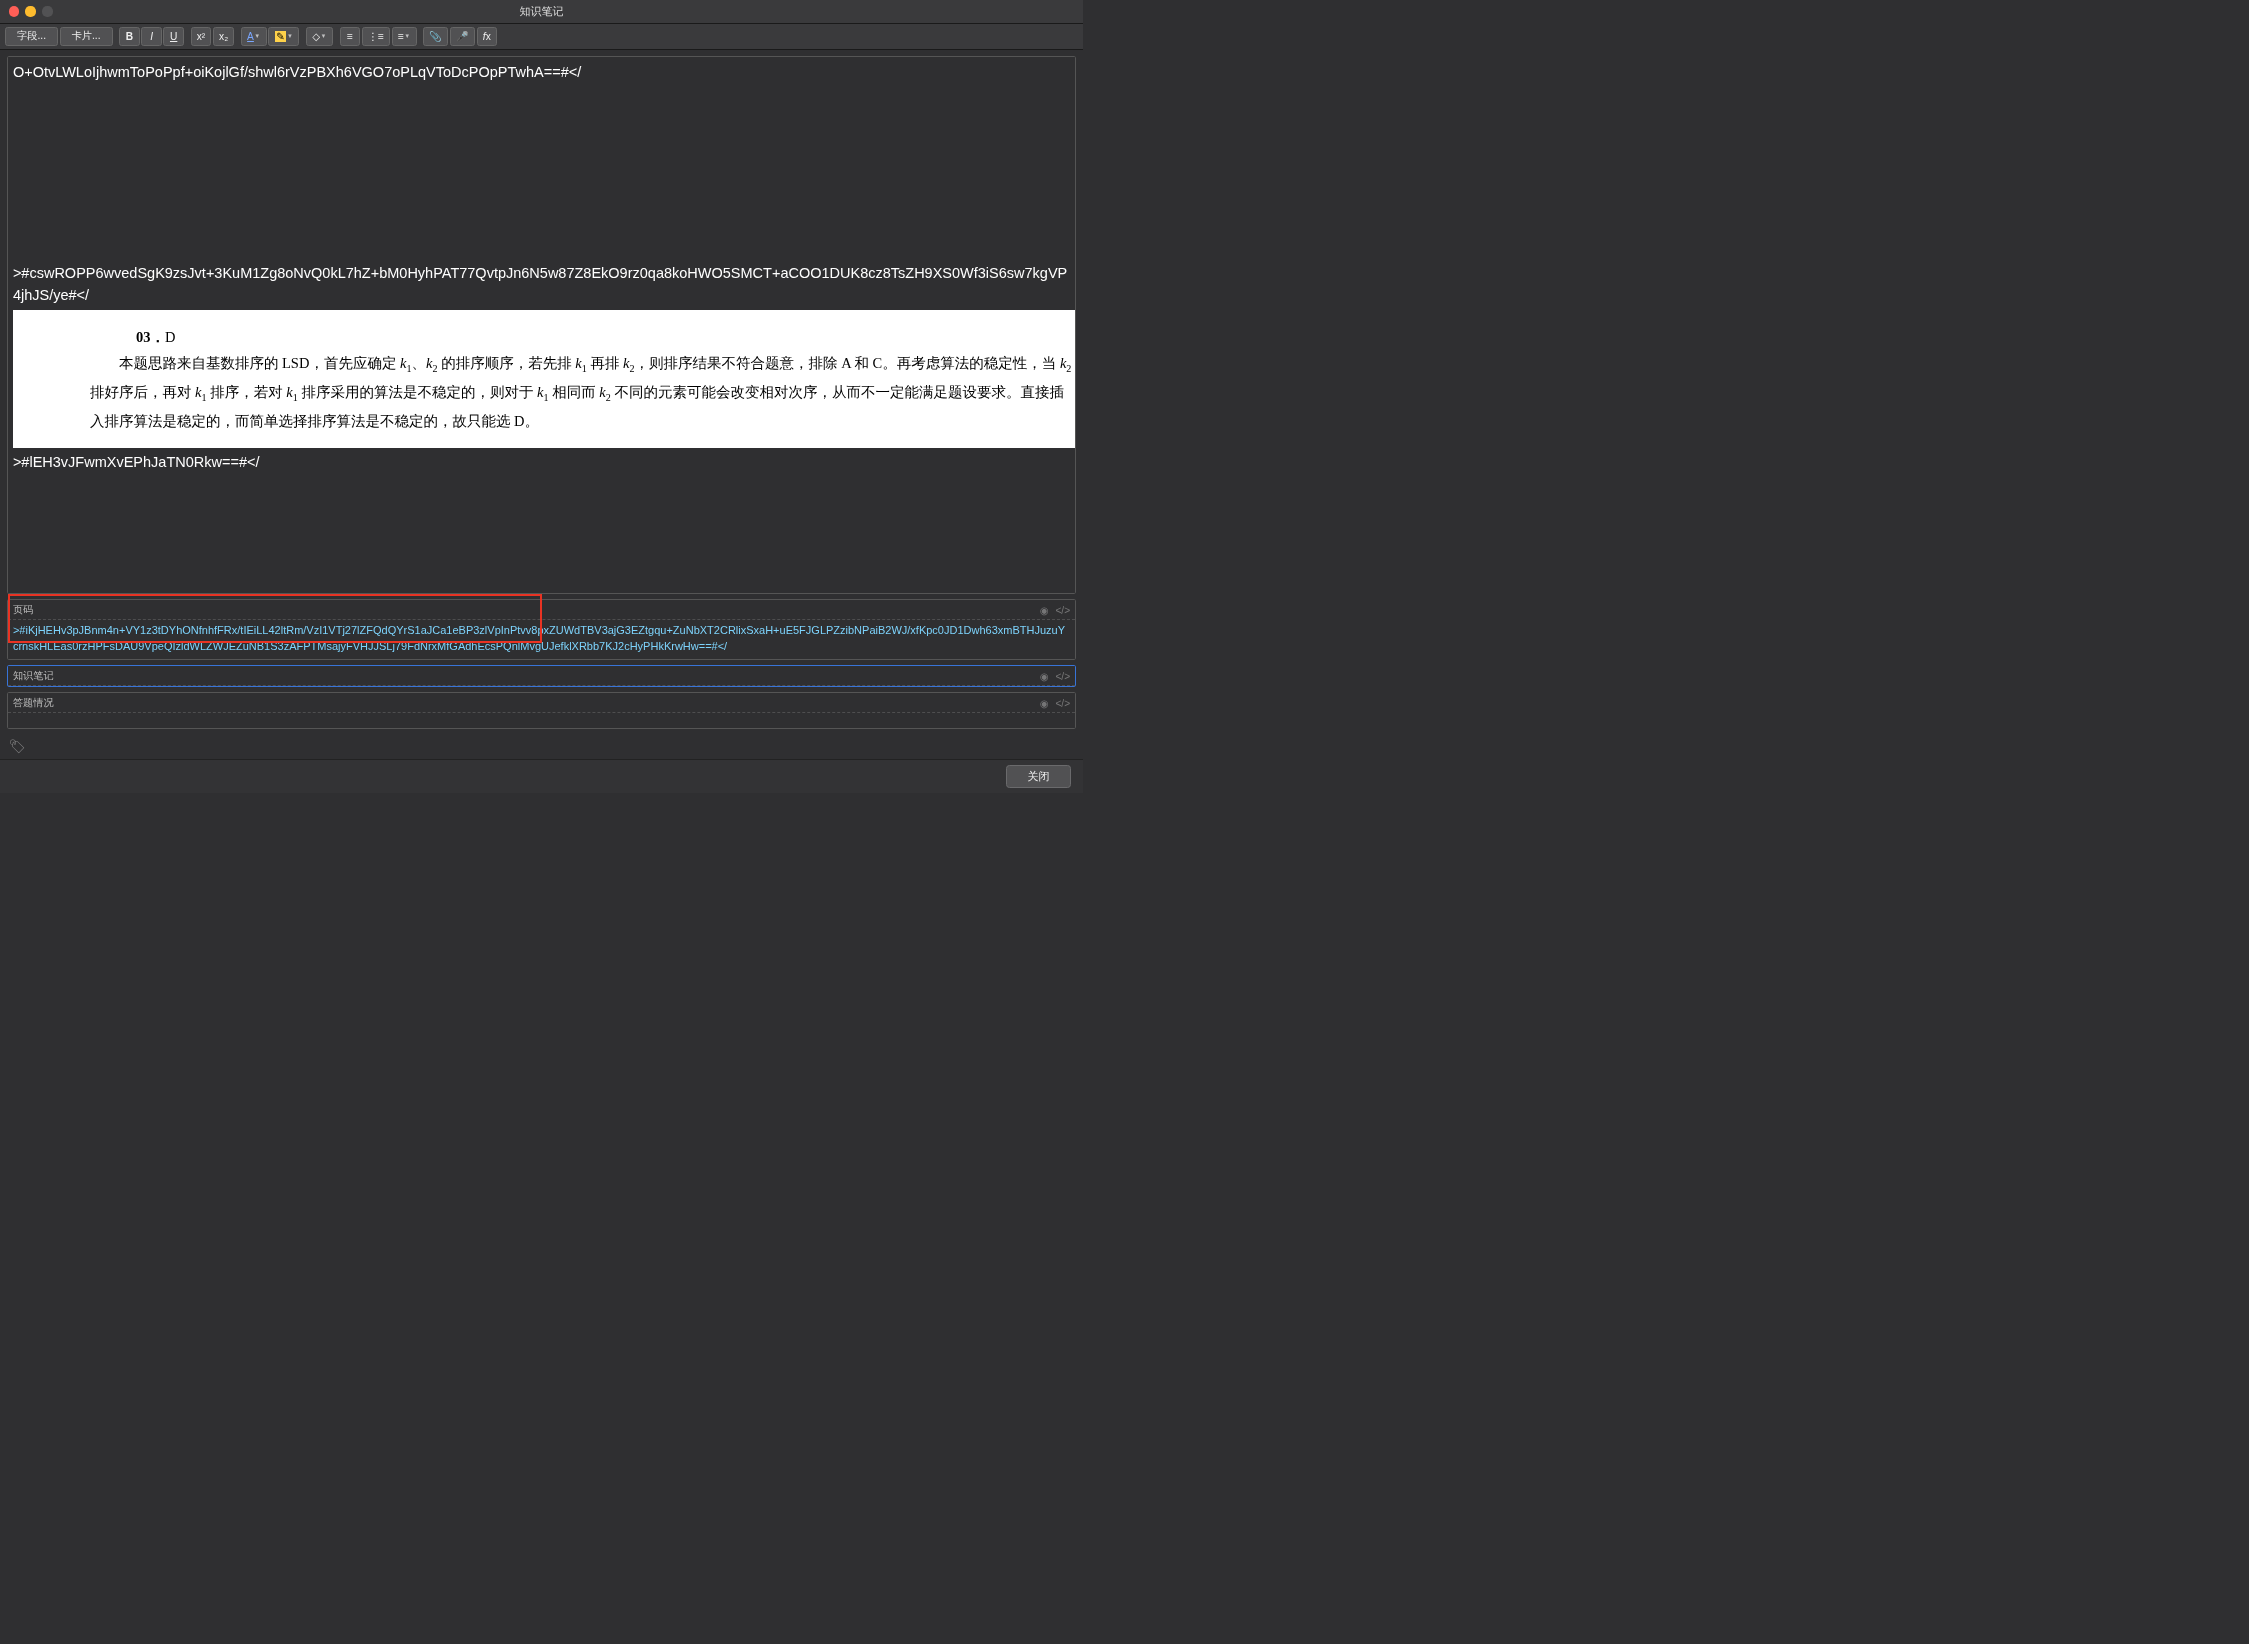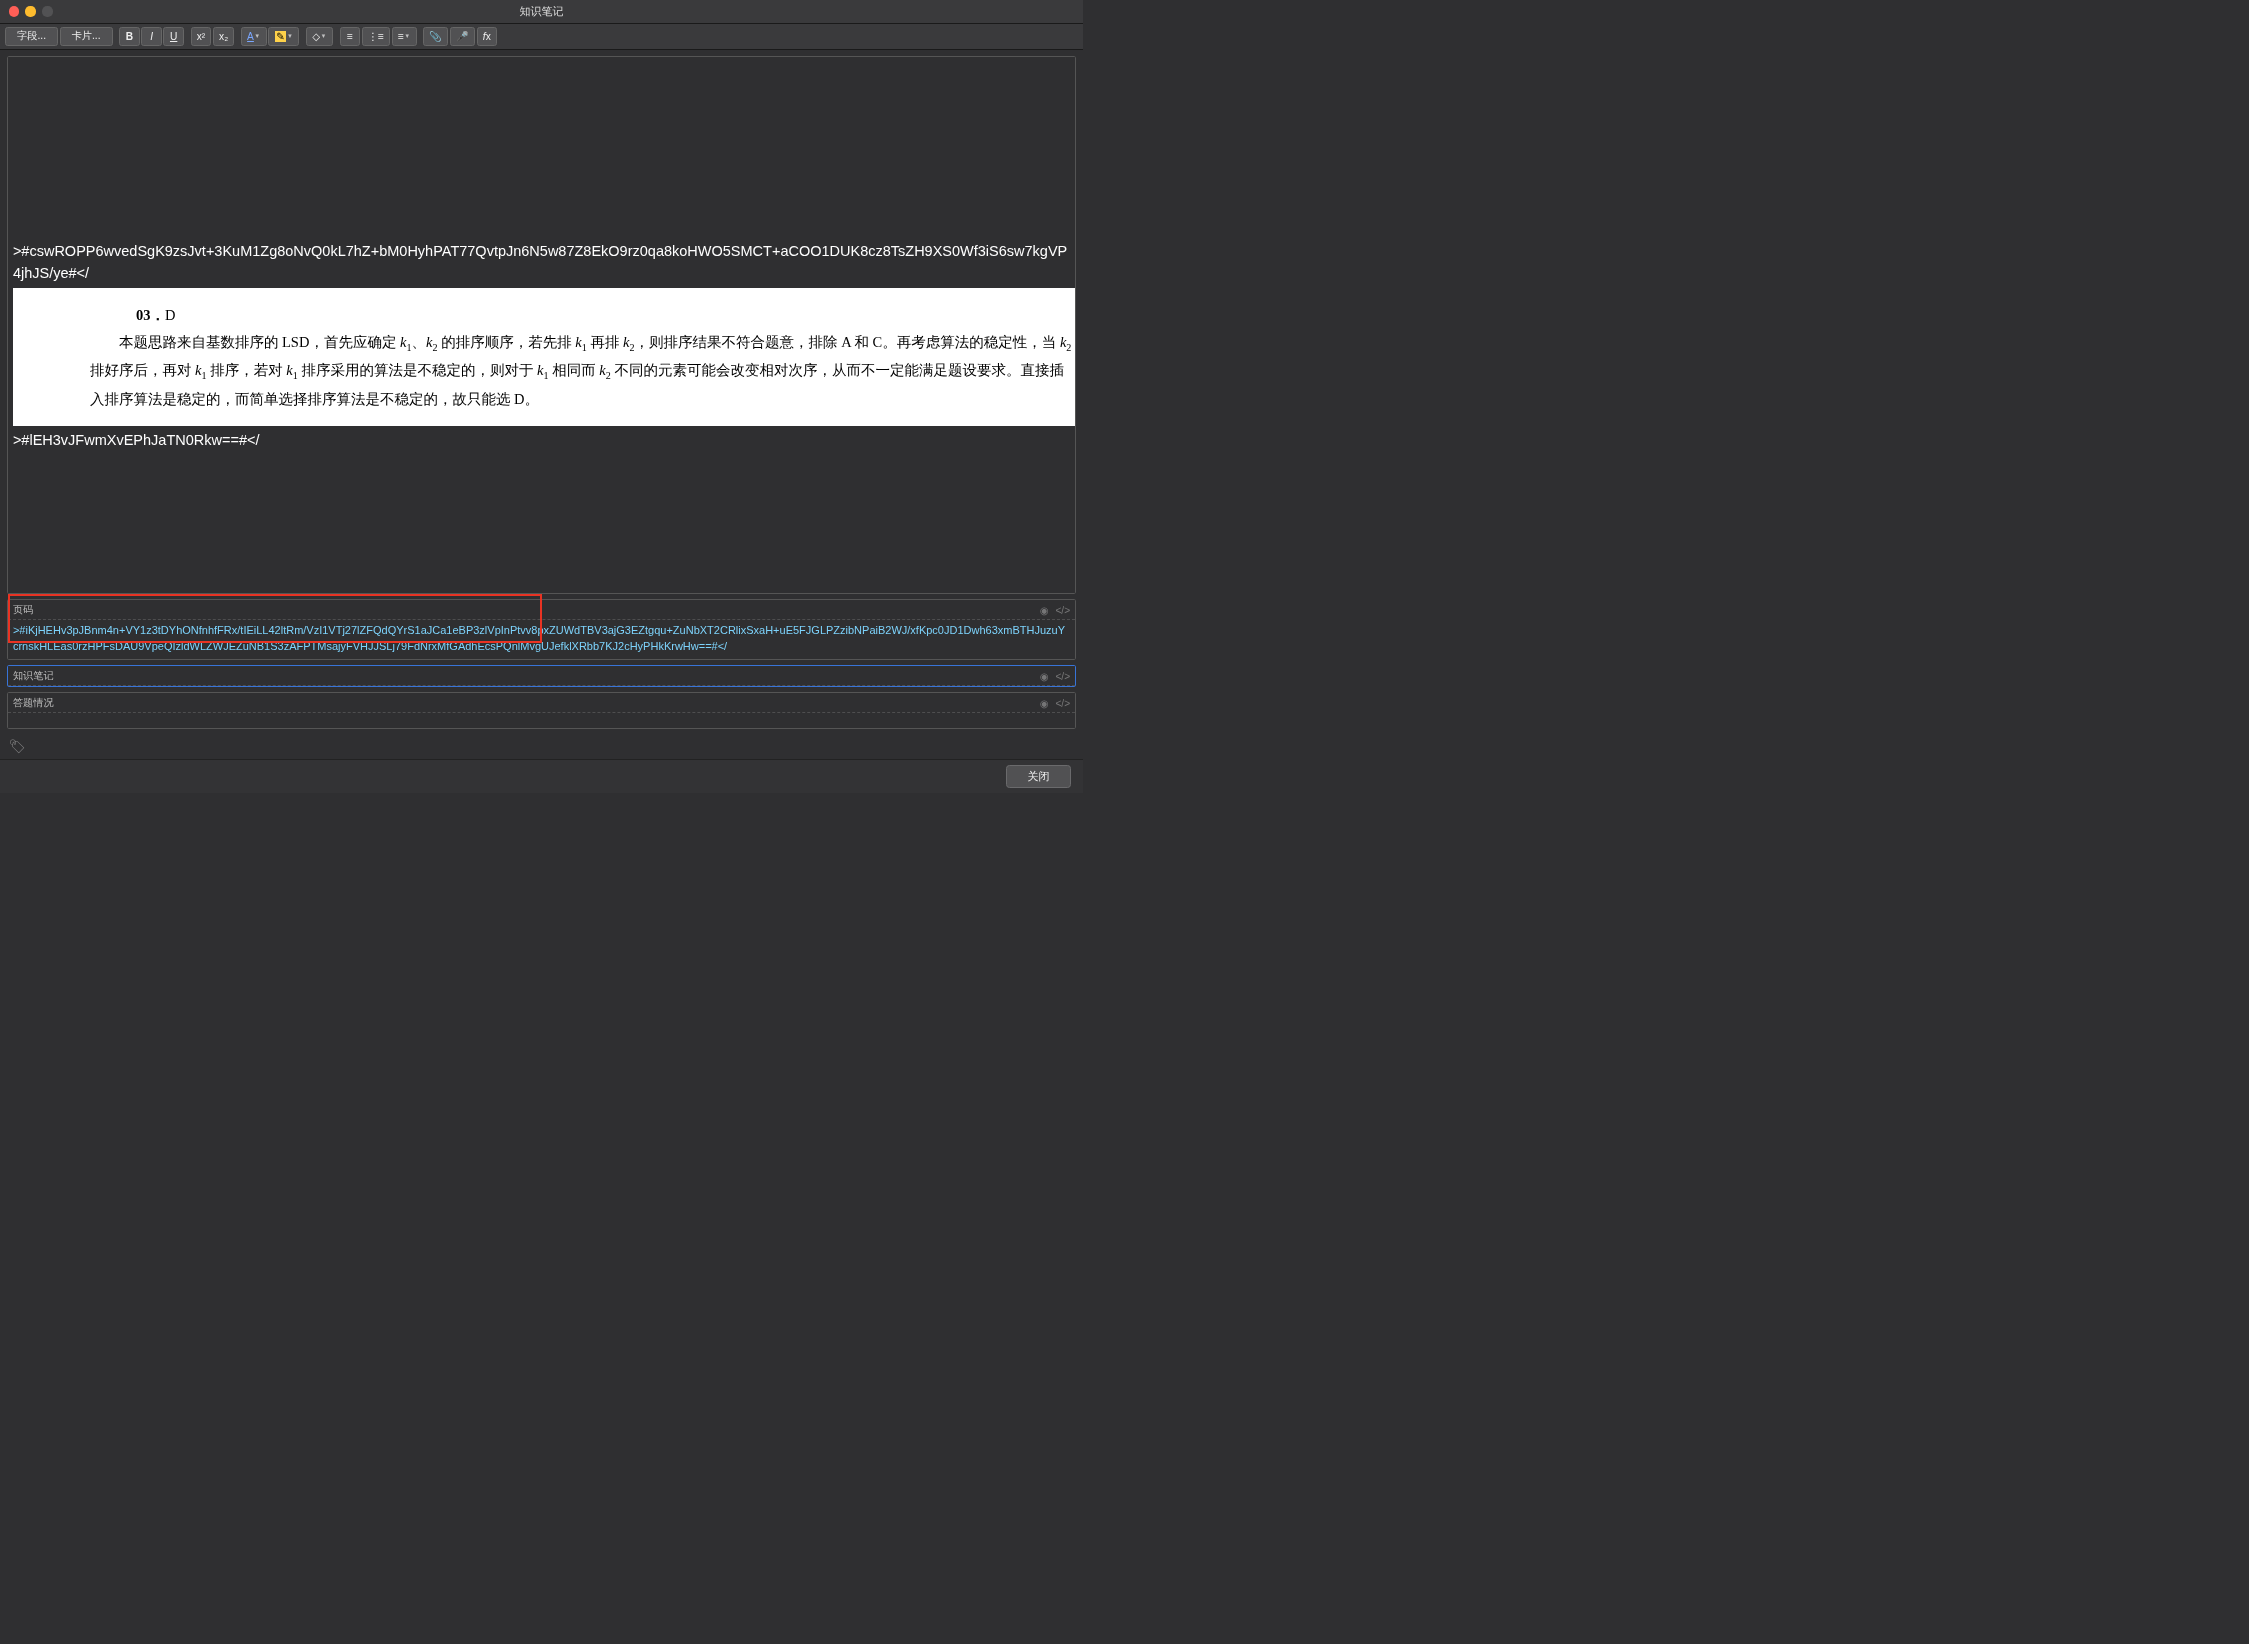--- a/index.html
+++ b/index.html
@@ -256,20 +256,21 @@
     </div>
   <div class="tb-btn">
       <span><i>f</i>x</span>
     </div>
 </div>
 
 <div class="content">
 
   <div class="field main-field">
     <div class="main-body">
+      <div class="truncated-top">O+OtvLWLoIjhwmToPoPpf+oiKojlGf/shwl6rVzPBXh6VGO7oPLqVToDcPOpPTwhA==#&lt;/</div>
       <div style="height:179px"></div>
       <div>&gt;#cswROPP6wvedSgK9zsJvt+3KuM1Zg8oNvQ0kL7hZ+bM0HyhPAT77QvtpJn6N5w87Z8EkO9rz0qa8koHWO5SMCT+aCOO1DUK8cz8TsZH9XS0Wf3iS6sw7kgVP4jhJS/ye#&lt;/</div>
       <div class="explanation-img">
         <div><span class="qnum"><span>03．</span></span><span>D</span></div>
         <div style="text-indent:2em;">本题思路来自基数排序的 LSD，首先应确定 <span class="it">k</span><span class="sub">1</span>、<span class="it">k</span><span class="sub">2</span> 的排序顺序，若先排 <span class="it">k</span><span class="sub">1</span> 再排 <span class="it">k</span><span class="sub">2</span>，则排序结果不符合题意，排除 A 和 C。再考虑算法的稳定性，当 <span class="it">k</span><span class="sub">2</span> 排好序后，再对 <span class="it">k</span><span class="sub">1</span> 排序，若对 <span class="it">k</span><span class="sub">1</span> 排序采用的算法是不稳定的，则对于 <span class="it">k</span><span class="sub">1</span> 相同而 <span class="it">k</span><span class="sub">2</span> 不同的元素可能会改变相对次序，从而不一定能满足题设要求。直接插入排序算法是稳定的，而简单选择排序算法是不稳定的，故只能选 D。</div>
       </div>
       <div>&gt;#lEH3vJFwmXvEPhJaTN0Rkw==#&lt;/</div>
     </div>
   </div>
 

